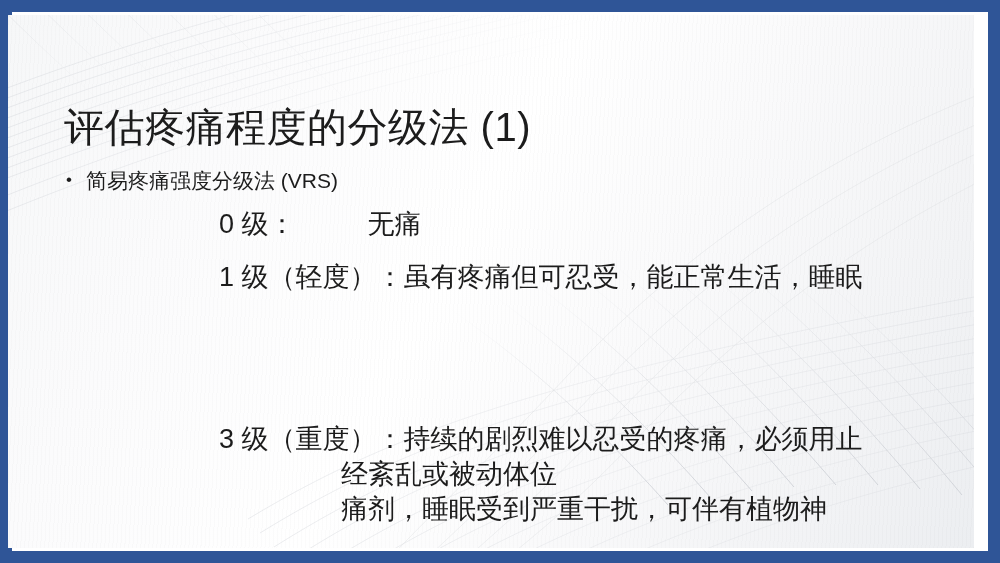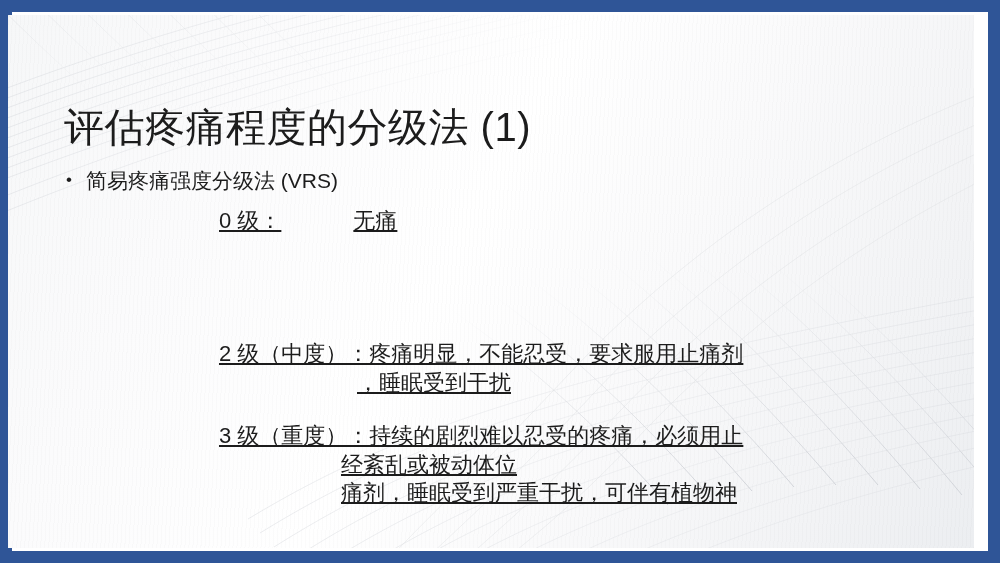--- a/index.html
+++ b/index.html
@@ -104,25 +104,24 @@
   #bullet-glyph {
     width: 20px;
     flex: 0 0 20px;
     text-align: left;
     font-size: 17px;
     line-height: 1.5;
   }
 
   .level-block {
     position: absolute;
-    font-size: 22px;
+    font-size: 27px;
     line-height: 1.30;
     color: #1c1c1c;
     white-space: nowrap;
-    text-decoration: underline;
   }
   .level-line { display: block; }
   .level-line.indent-a { padding-left: 126px; }
   .level-line.indent-b { padding-left: 138px; }
   .level-line.indent-c { padding-left: 122px; }
 
   .gap-wide { display: inline-block; width: 72px; }
 
   #level-0 { left: 211px; top: 192px; }
   #level-1 { left: 211px; top: 245px; }
@@ -226,26 +225,23 @@
       <div id="bullet-row">
         <span id="bullet-glyph">•</span>
         <span>简易疼痛强度分级法 (VRS)</span>
       </div>
 
       <div class="level-block" id="level-0">
         <span class="level-line"><span>0 级：</span><span class="gap-wide"></span><span>无痛</span></span>
       </div>
 
       <div class="level-block" id="level-1">
-      </div>
-
-      <div class="level-block" id="level-2">
-        <span class="level-line">2 级（中度）：疼痛明显，不能忍受，要求服用止痛剂</span>
-        <span class="level-line indent-b">，睡眠受到干扰</span>
-      </div>
+        <span class="level-line">1 级（轻度）：虽有疼痛但可忍受，能正常生活，睡眠</span>
+      </div>
+
 
       <div class="level-block" id="level-3">
         <span class="level-line">3 级（重度）：持续的剧烈难以忍受的疼痛，必须用止</span>
         <span class="level-line indent-c">经紊乱或被动体位</span>
         <span class="level-line indent-c">痛剂，睡眠受到严重干扰，可伴有植物神</span>
       </div>
 
     </div>
   </div>
 </div>

